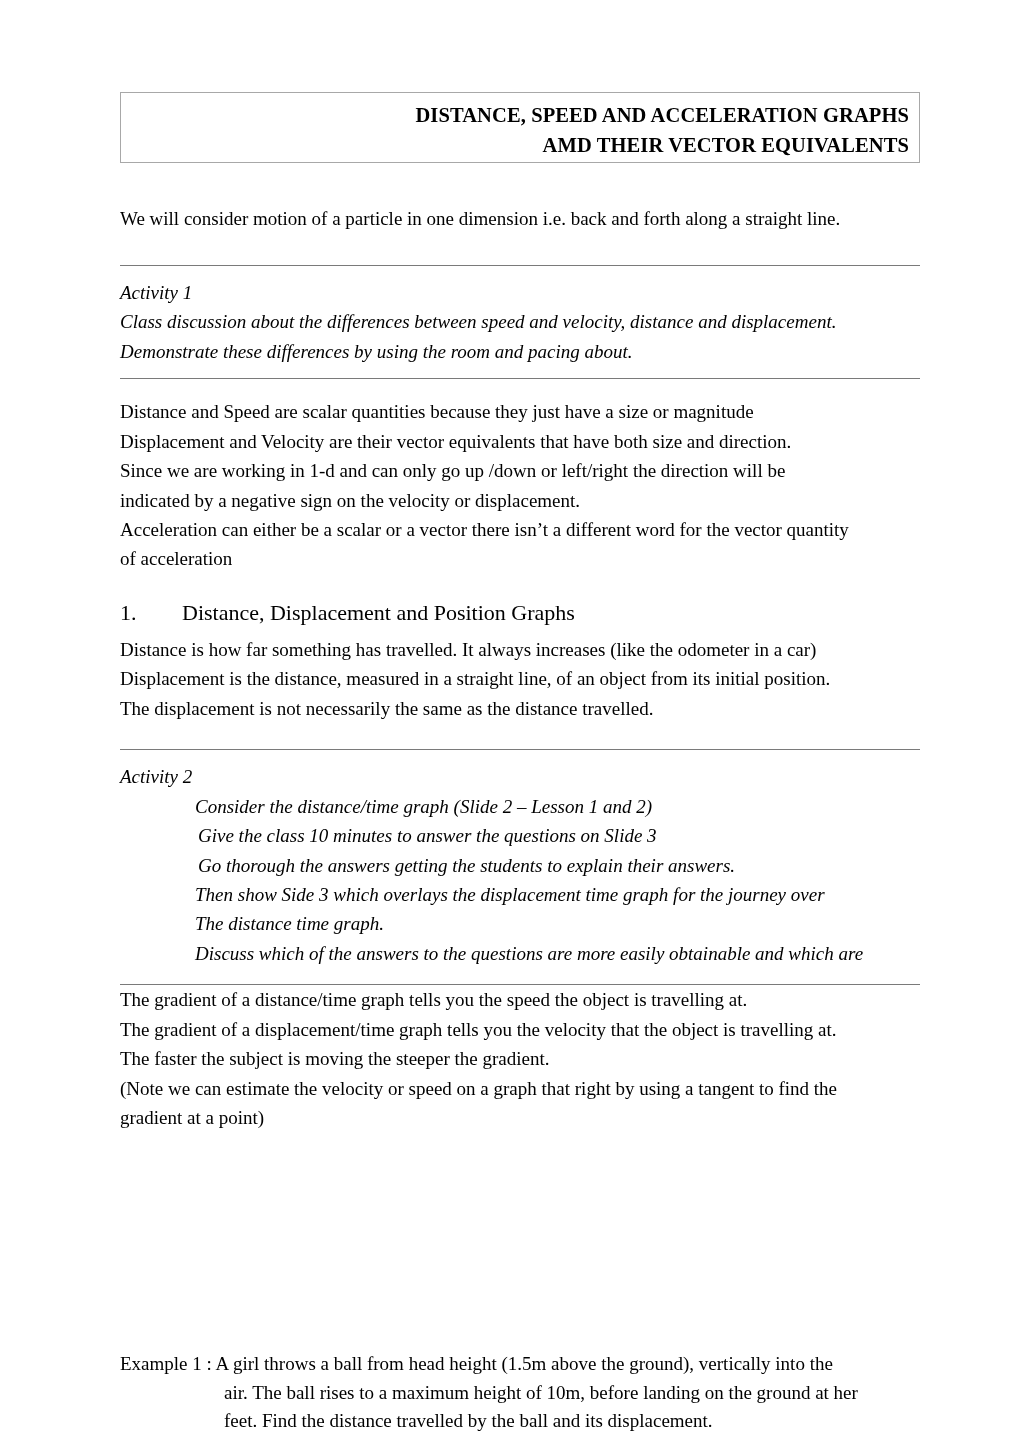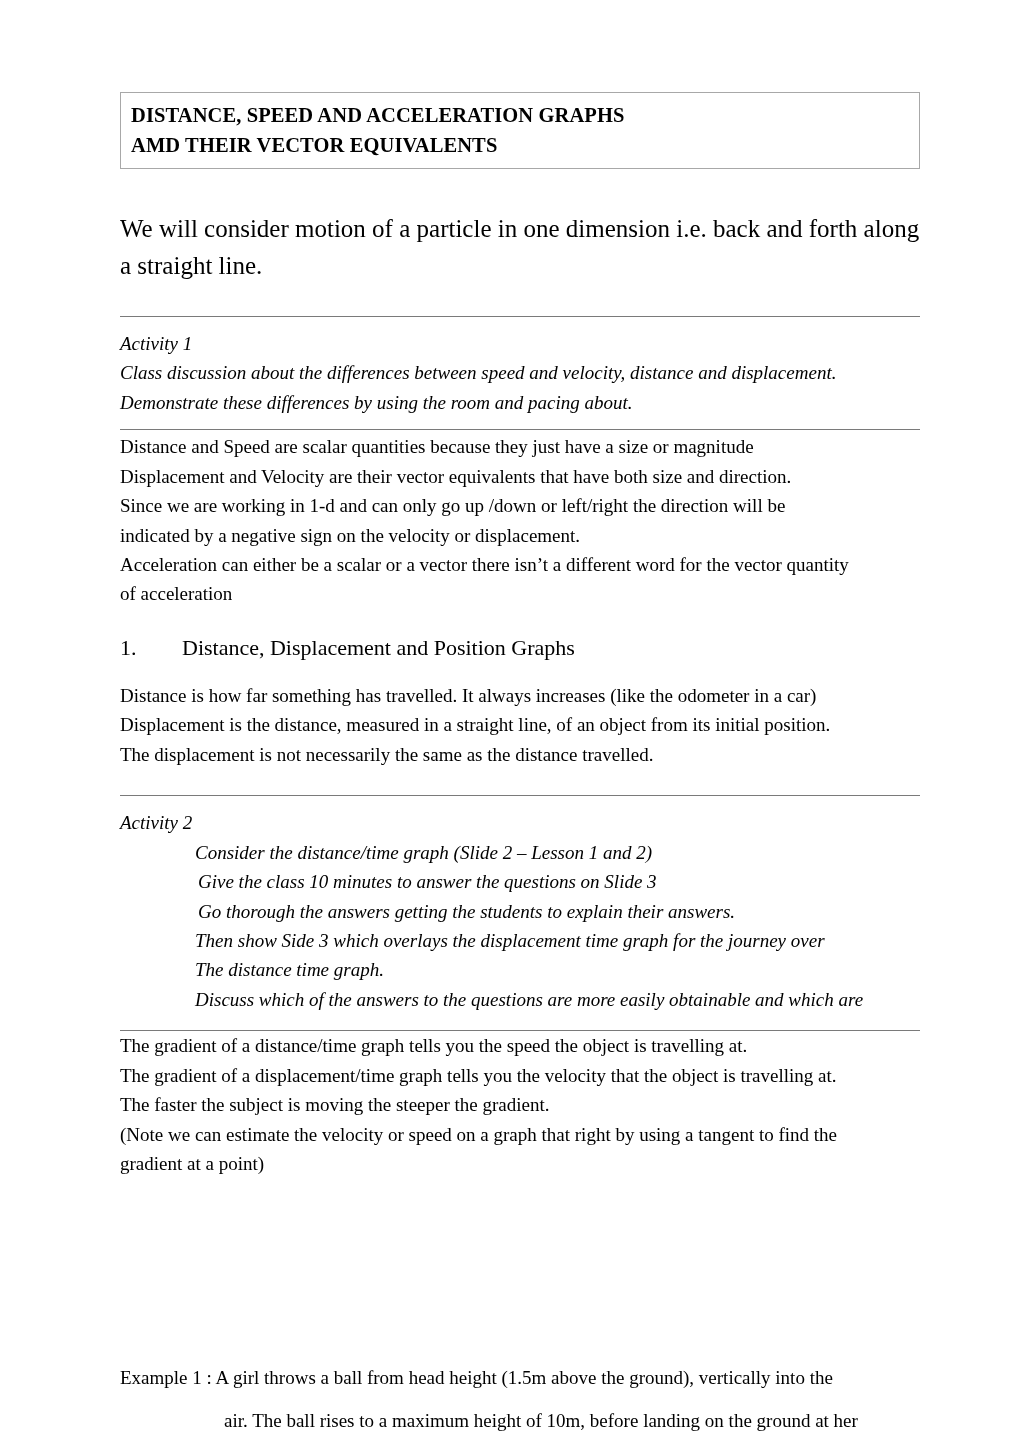--- a/index.html
+++ b/index.html
@@ -18,33 +18,33 @@
   .page {
     position: relative;
     width: 1020px;
     height: 1443px;
     box-sizing: border-box;
     padding: 0 100px 0 120px;
   }
   .title-box {
     margin-top: 92px;
     border: 1px solid #a8a8a8;
-    padding: 8px 10px 8px 10px;
-    text-align: left;
+    padding: 8px 10px 2px 10px;
+    text-align: right;
     font-weight: bold;
     font-size: 20.5px;
     line-height: 1.45;
     letter-spacing: 0.1px;
   }
   .title-line {
     display: block;
   }
   .intro {
     margin-top: 42px;
-    font-size: 25px;
+    font-size: 19px;
     line-height: 1.45;
   }
   .rule {
     border: none;
     border-top: 1px solid #7a7a7a;
     margin: 0;
   }
   .activity-block {
     font-style: italic;
     font-size: 19px;
@@ -57,33 +57,33 @@
     margin-bottom: 12px;
   }
   .activity1-wrap .rule.bottom {
     margin-top: 12px;
   }
   .body-para {
     font-size: 19px;
     line-height: 1.55;
   }
   .para-block1 {
-    margin-top: 2px;
+    margin-top: 18px;
   }
   .section-heading {
     margin-top: 26px;
     font-weight: normal;
     font-size: 22px;
   }
   .section-heading .num {
     display: inline-block;
     width: 62px;
   }
   .para-block2 {
-    margin-top: 20px;
+    margin-top: 9px;
   }
   .activity2-wrap {
     margin-top: 26px;
   }
   .activity2-wrap .rule.top {
     margin-bottom: 12px;
   }
   .activity2-wrap .rule.bottom {
     margin-top: 16px;
   }
@@ -101,21 +101,20 @@
     right: 82px;
     top: 1258px;
     font-size: 19px;
     line-height: 1.5;
     text-align: justify;
   }
   .example .hang {
     display: block;
     text-indent: 0;
     padding-left: 104px;
-    margin-top: 14px;
   }
   .example .first {
     padding-left: 0;
     text-indent: 0;
   }
 </style>
 </head>
 <body>
 
 <div class="page">

